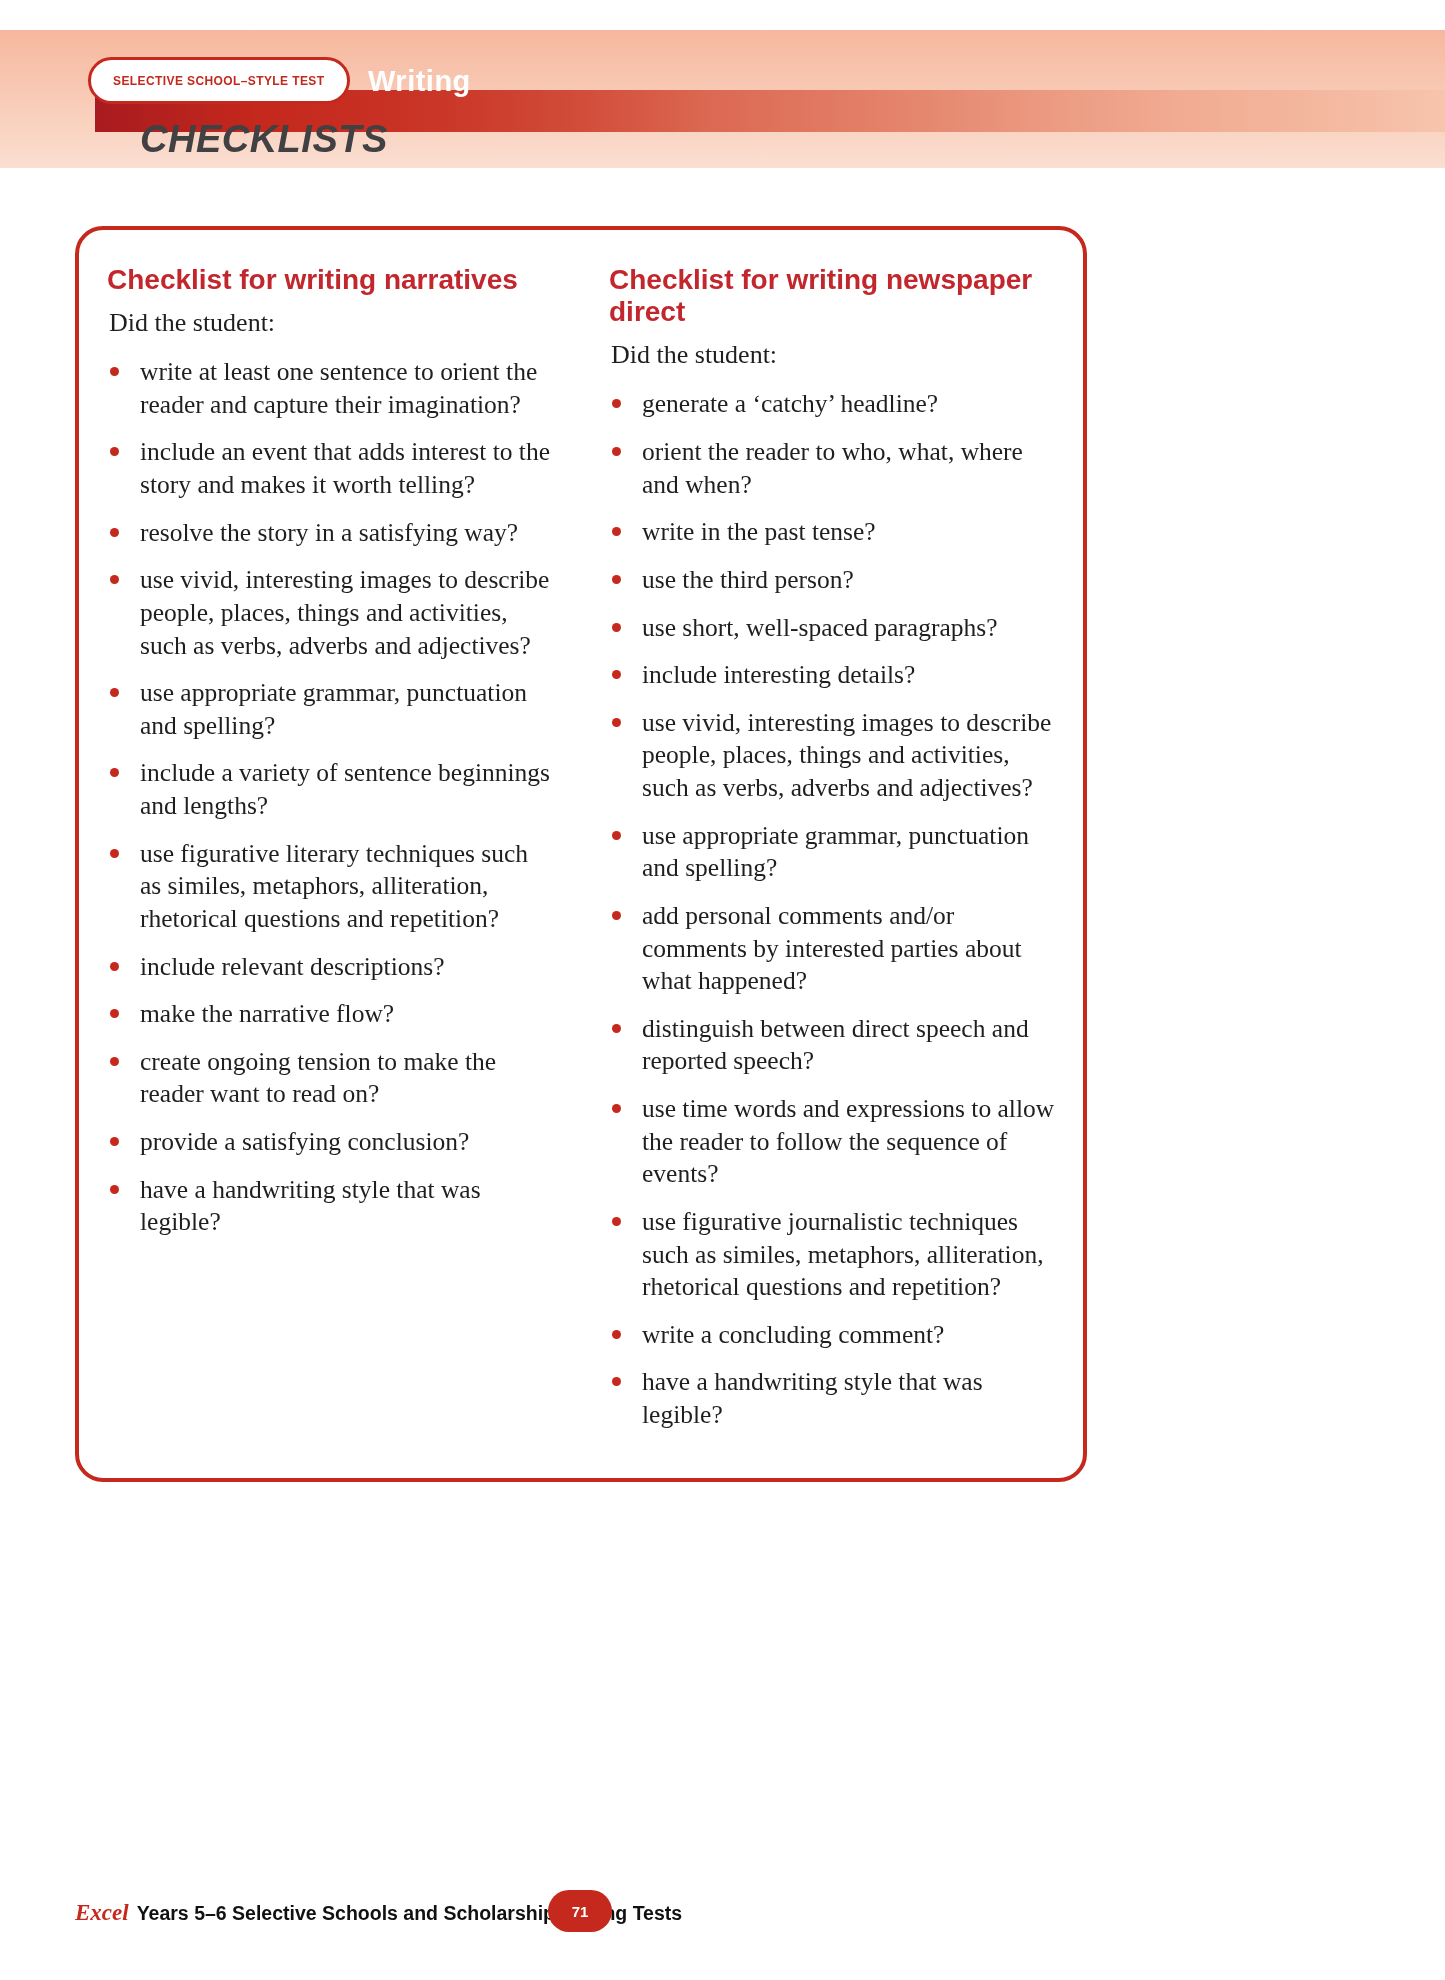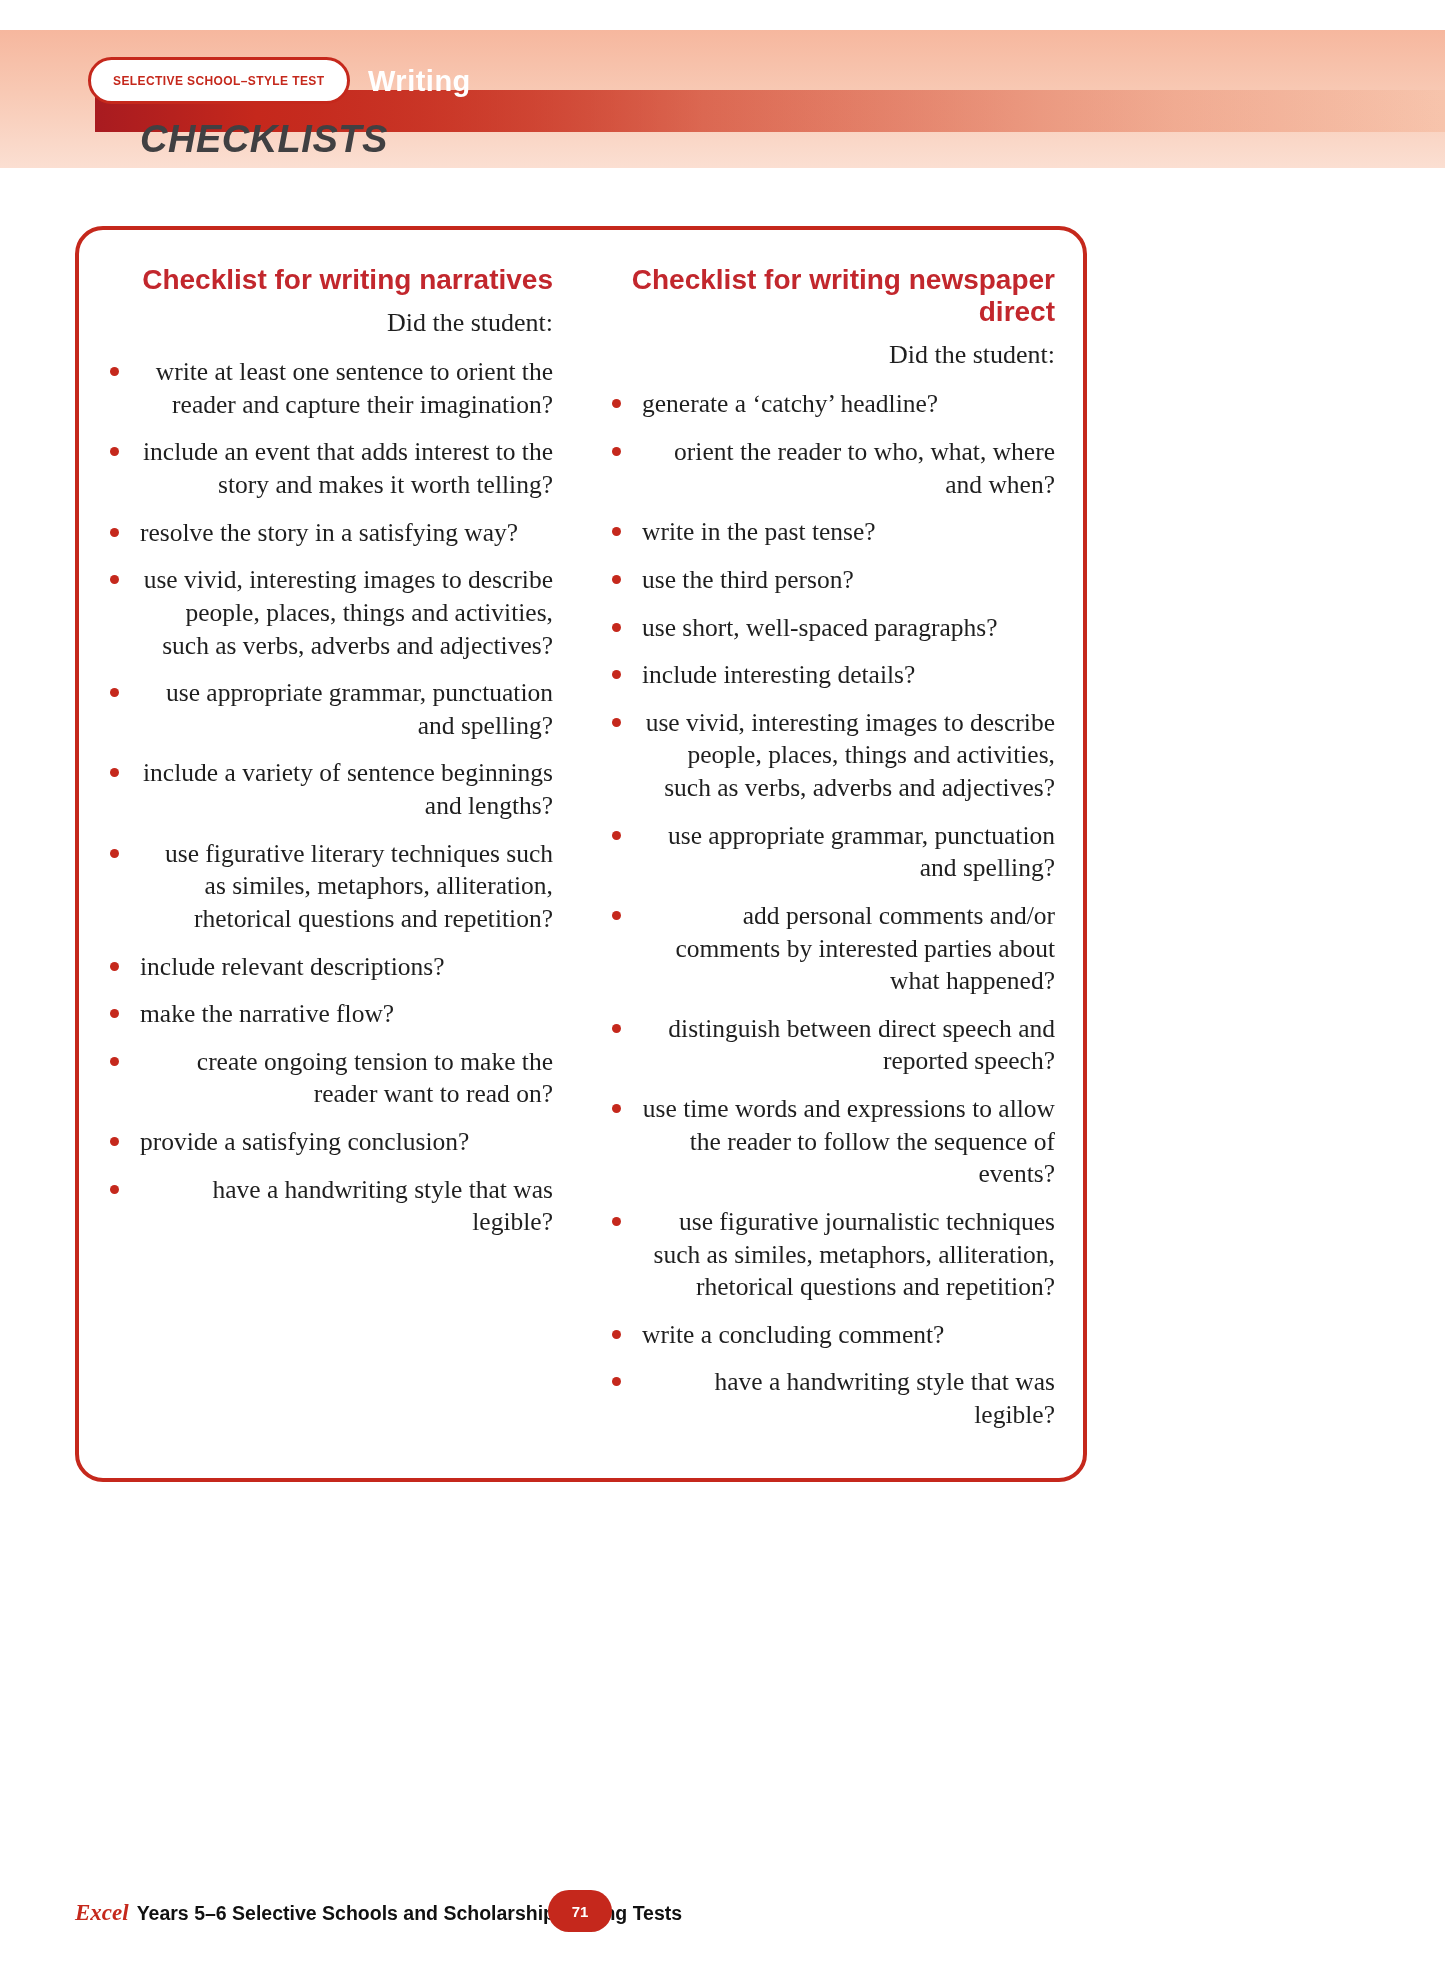--- a/index.html
+++ b/index.html
@@ -78,21 +78,20 @@
   .check-box{
     position:absolute;
     left:75px; top:226px;
     width:1012px; height:1256px;
     border:4px solid var(--accent);
     border-radius:28px;
     background:#ffffff;
     padding:28px 28px 0 28px;
     display:flex;
     gap:56px;
-    text-align:right;
   }
   .col{
     width:446px;
     flex:none;
   }
   .col h2{
     font-family:"Liberation Sans", sans-serif;
     font-weight:bold;
     font-size:28px;
     line-height:1.15;

